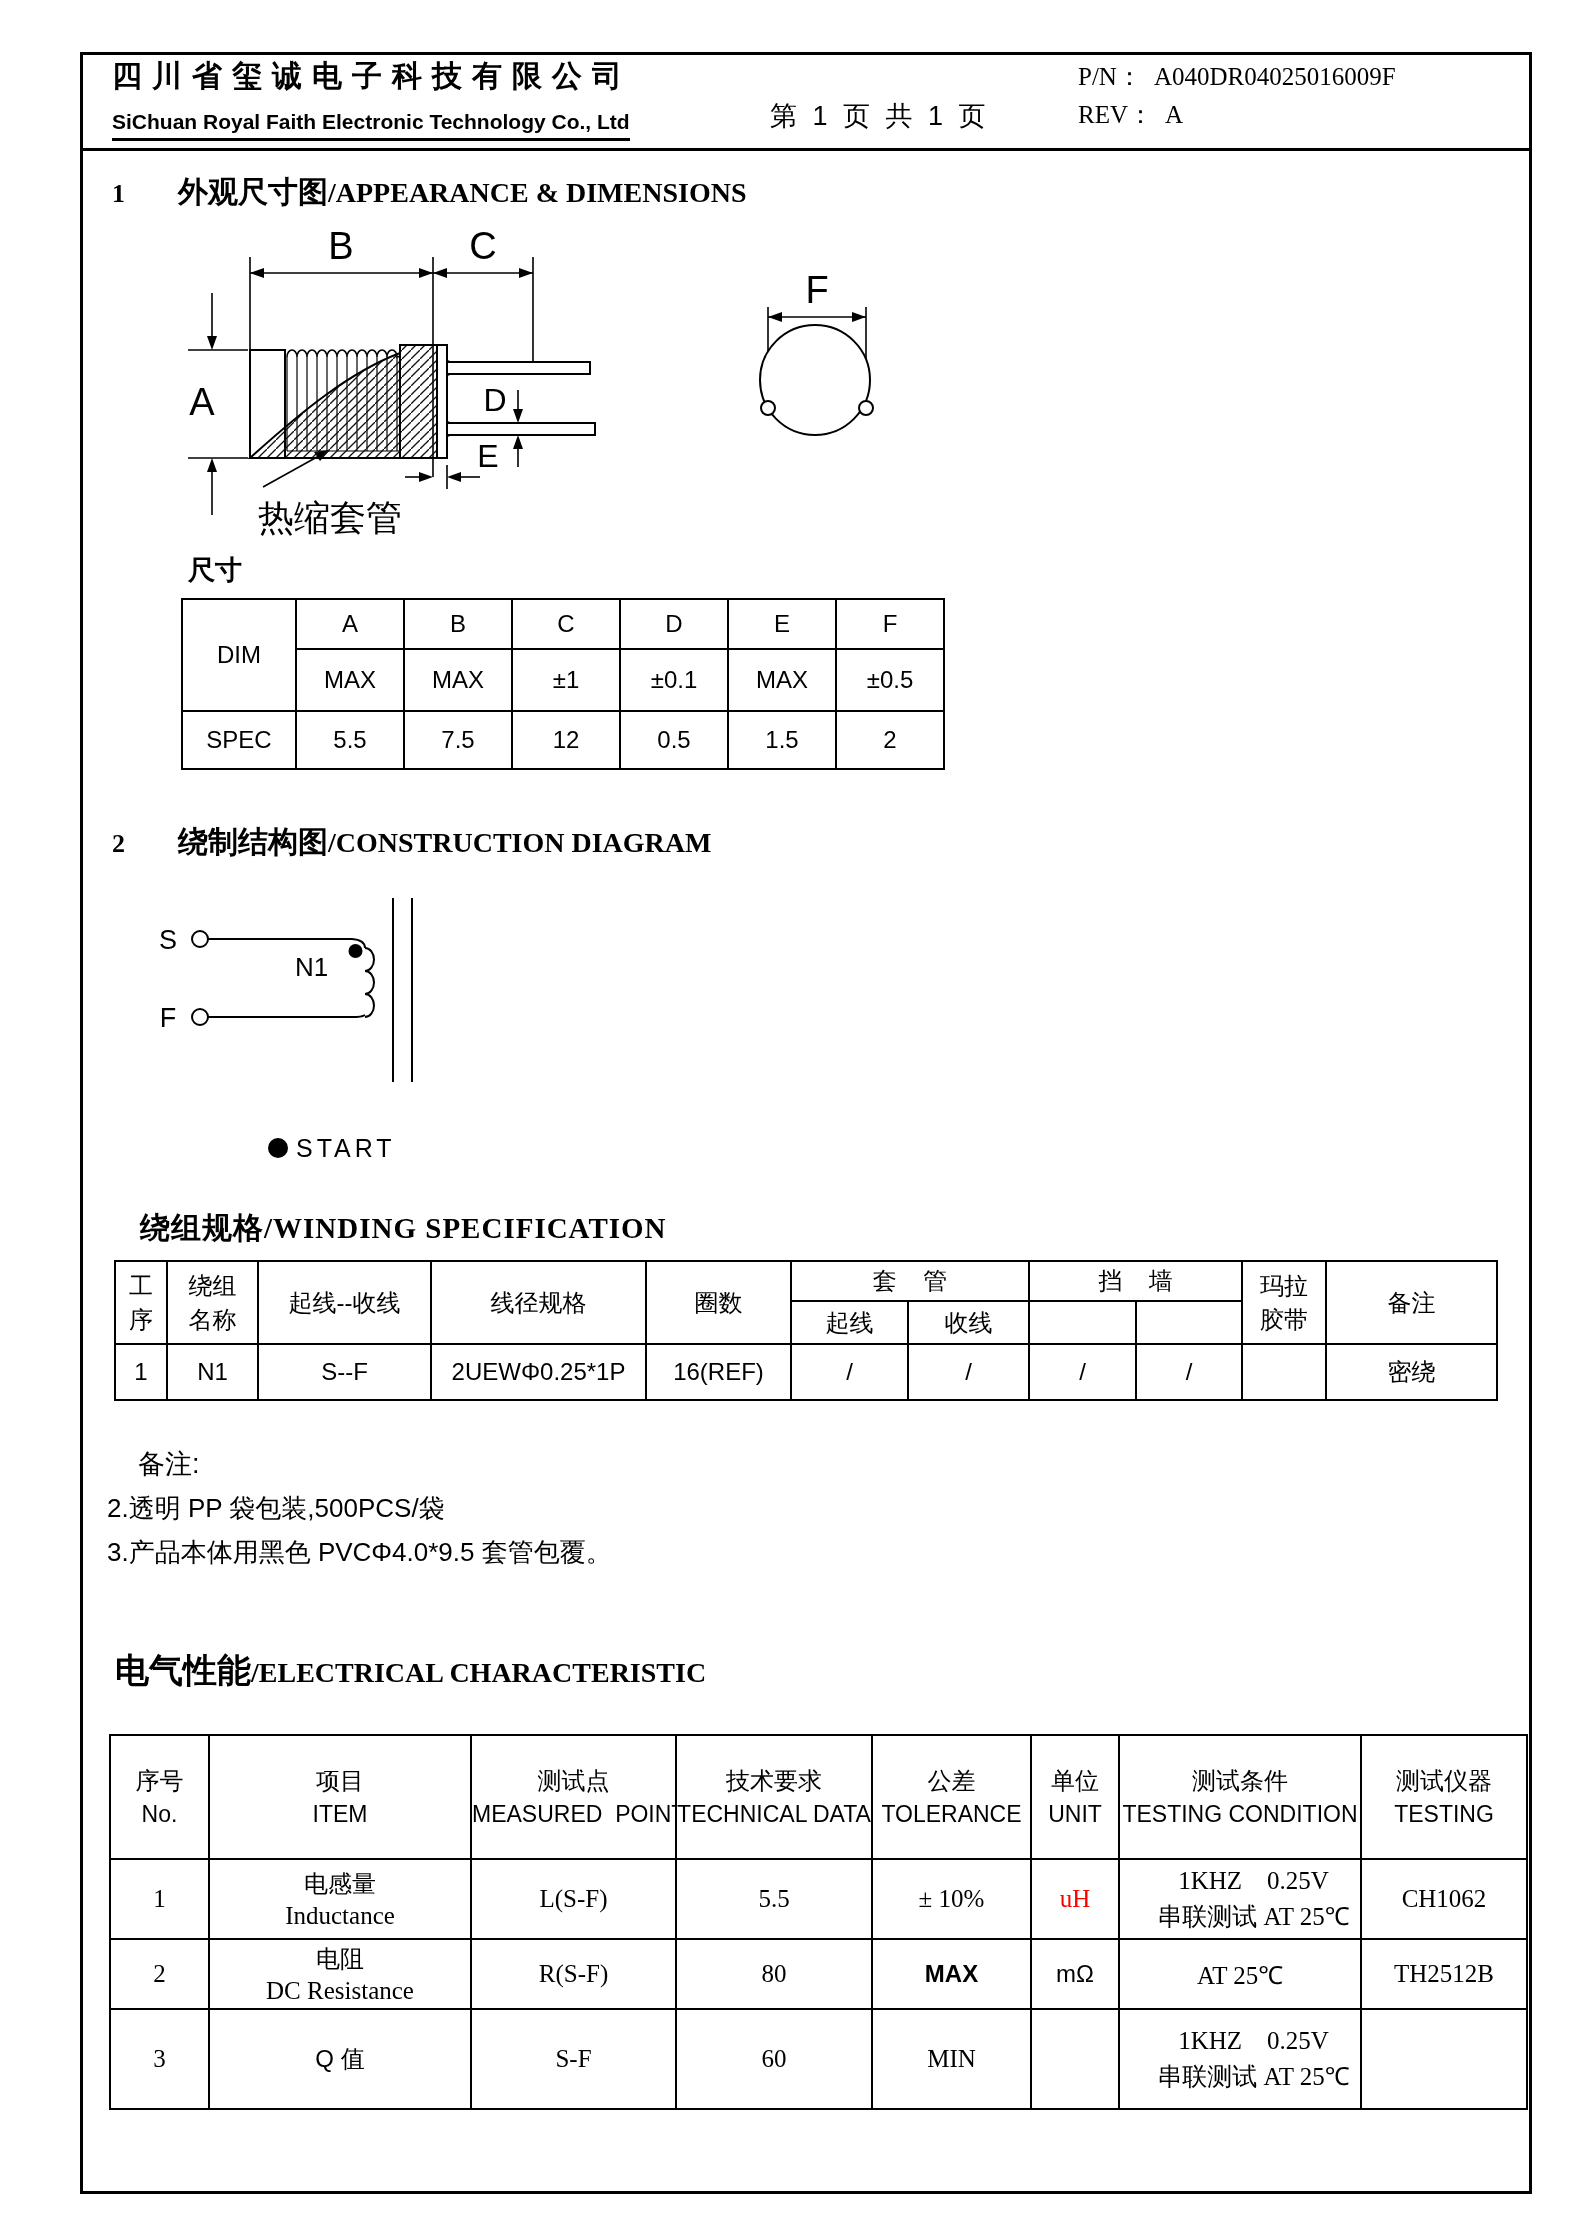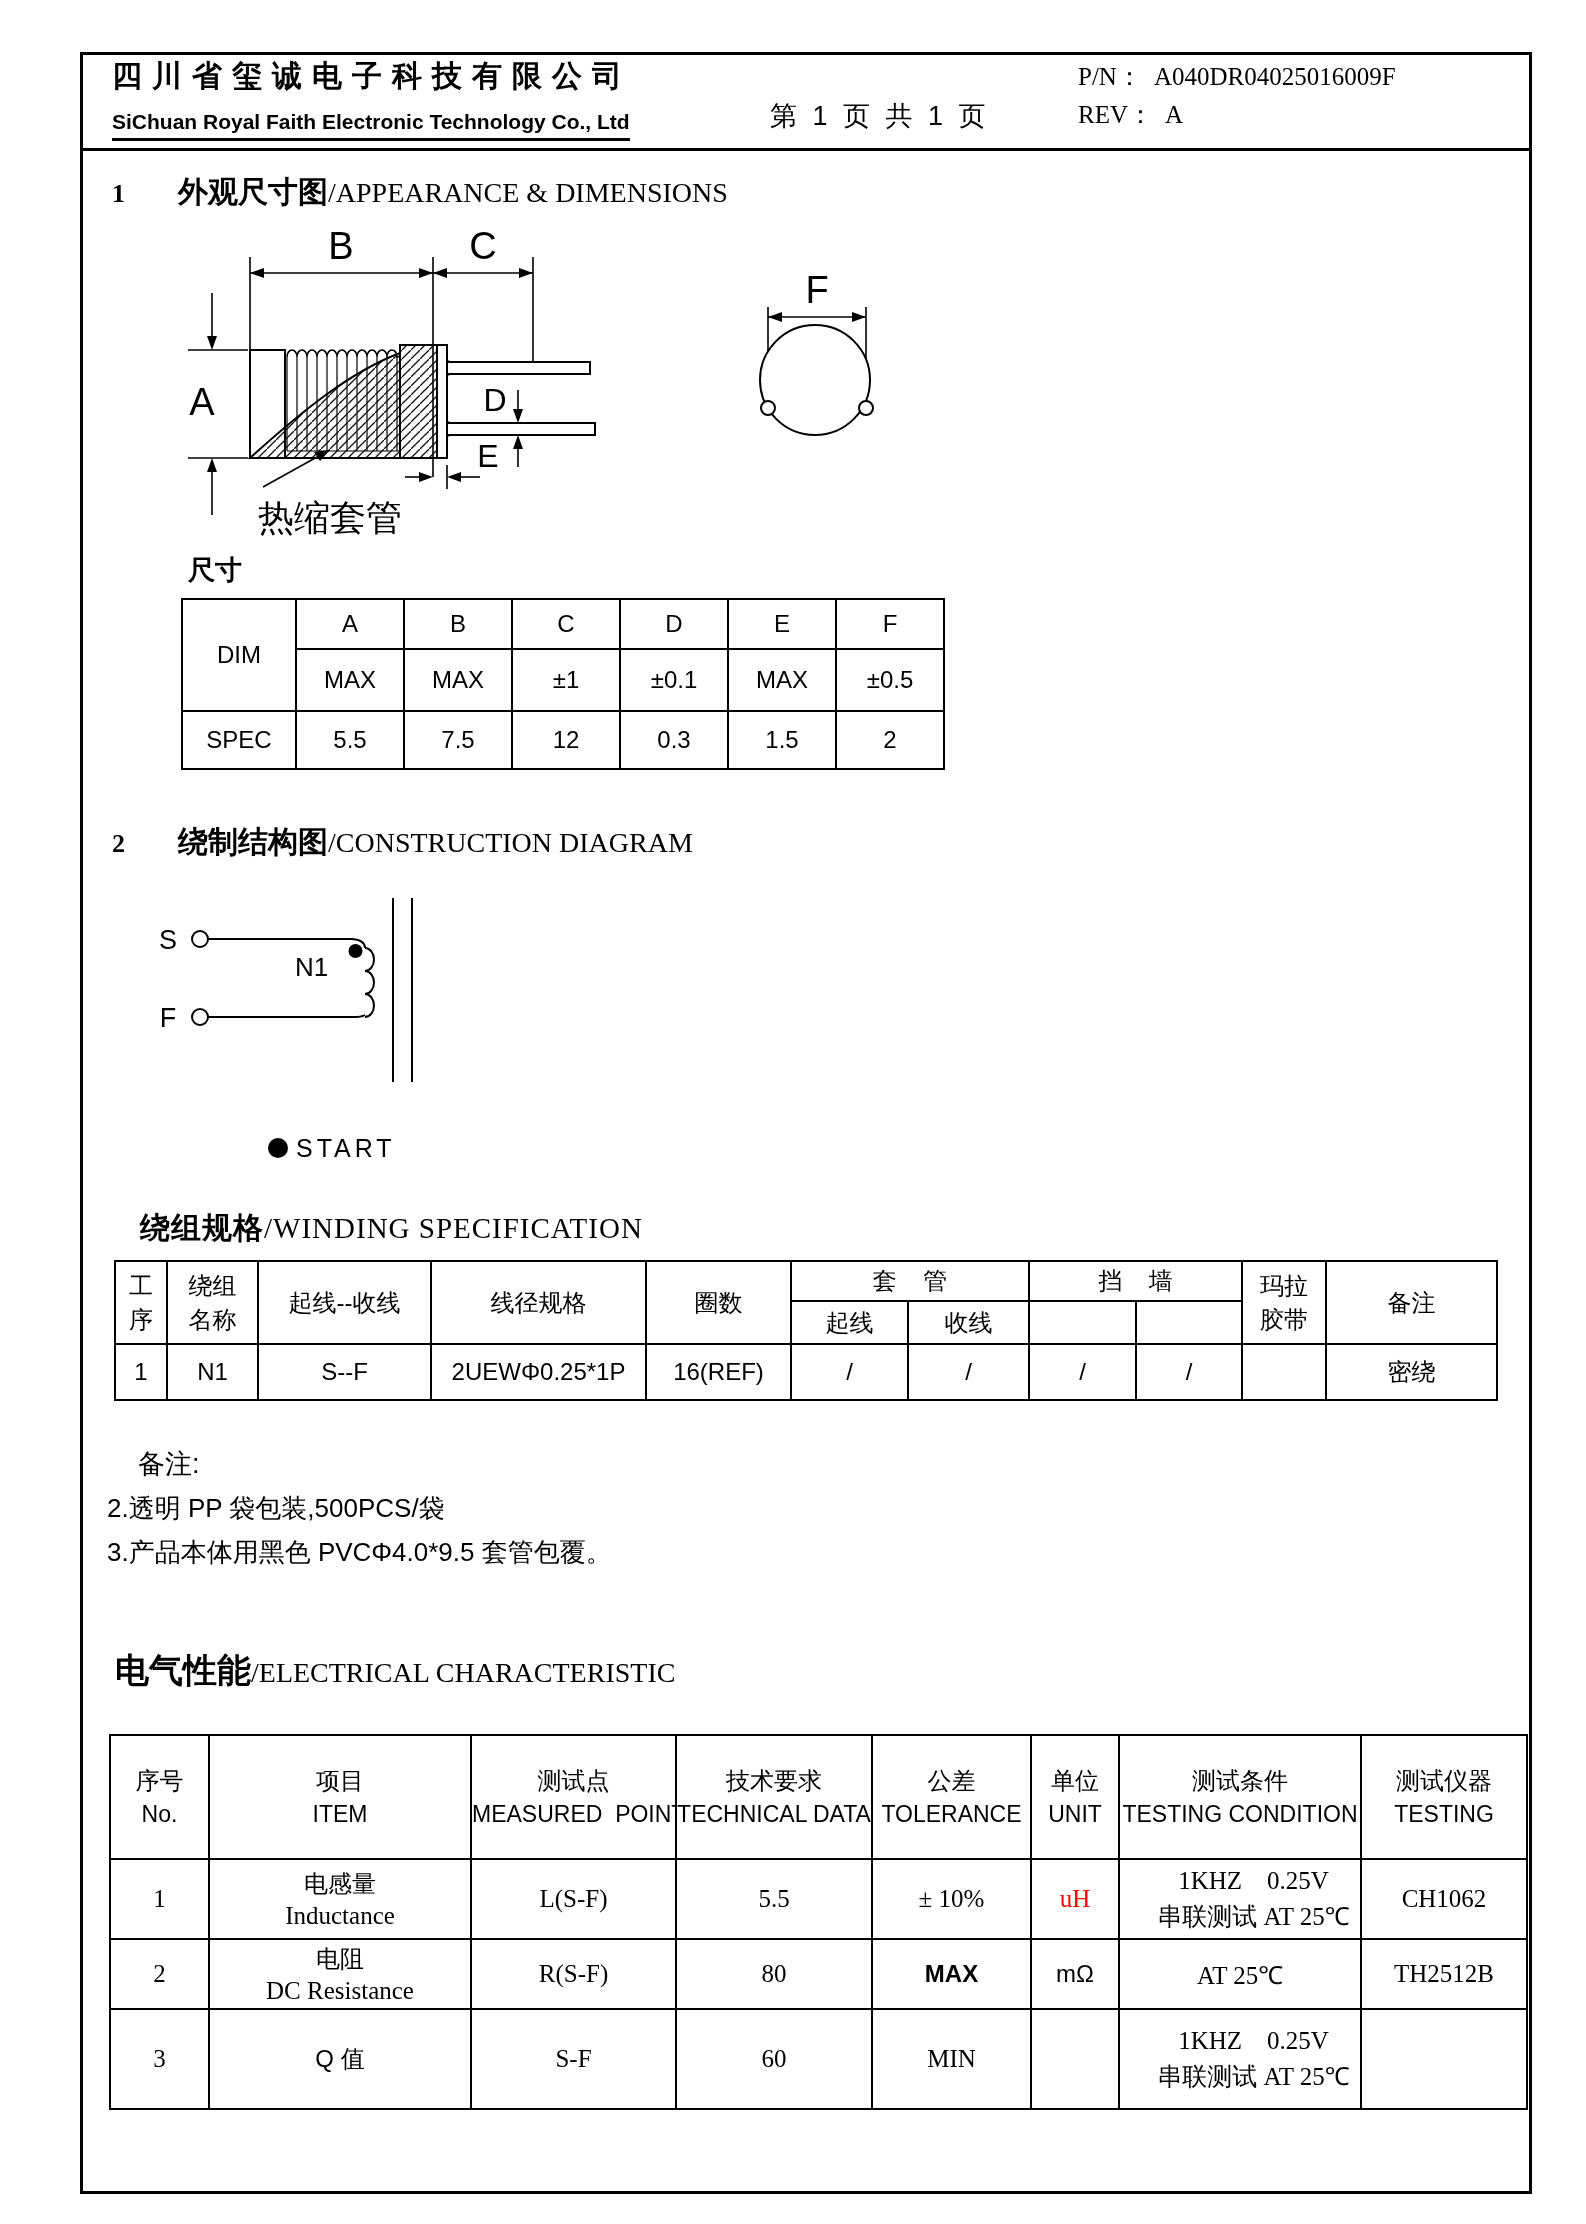--- a/index.html
+++ b/index.html
@@ -19,21 +19,21 @@
                 border-bottom:3px solid #000; padding-bottom:4px; display:inline-block; }
   .page-info  { left:770px; top:98px; font-size:27px; letter-spacing:4px; }
   .pn-line    { left:1078px; top:60px;  font-size:25px; font-family:"Liberation Serif",serif; }
   .rev-line   { left:1078px; top:98px;  font-size:25px; font-family:"Liberation Serif",serif; }
   .pn-line .val { margin-left:12px; }
   .rev-line .val { margin-left:12px; }
 
   .sec-heading { display:flex; align-items:baseline; }
   .sec-num  { font-family:"Liberation Serif",serif; font-weight:bold; font-size:26px; width:66px; display:inline-block; }
   .sec-cn   { font-size:30px; font-weight:bold; }
-  .sec-en   { font-family:"Liberation Serif",serif; font-weight:normal; font-size:28px; }
+  .sec-en   { font-family:"Liberation Serif",serif; font-weight:bold; font-size:28px; }
 
   .size-label { left:188px; top:552px; font-size:27px;font-weight:bold; }
 
   table { border-collapse:collapse; table-layout:fixed; }
   td { border:2px solid #000; text-align:center; vertical-align:middle;
        font-size:24px; overflow:hidden; }
 
   .dim-table { left:181px; top:598px; width:762px; }
 
   .wind-title { left:140px; top:1208px; }
@@ -195,21 +195,21 @@
     <td>±1</td>
     <td>±0.1</td>
     <td>MAX</td>
     <td>±0.5</td>
   </tr>
   <tr style="height:58px">
     <td>SPEC</td>
     <td>5.5</td>
     <td>7.5</td>
     <td>12</td>
-    <td>0.3</td>
+    <td>0.5</td>
     <td>1.5</td>
     <td>2</td>
   </tr>
 </tbody>
   </table>
 
 <div class="abs sec-heading" style="left:112px; top:822px;">
   <span class="sec-num">2</span>
   <span class="sec-cn">绕制结构图</span>
   <span class="sec-en">/CONSTRUCTION DIAGRAM</span>

